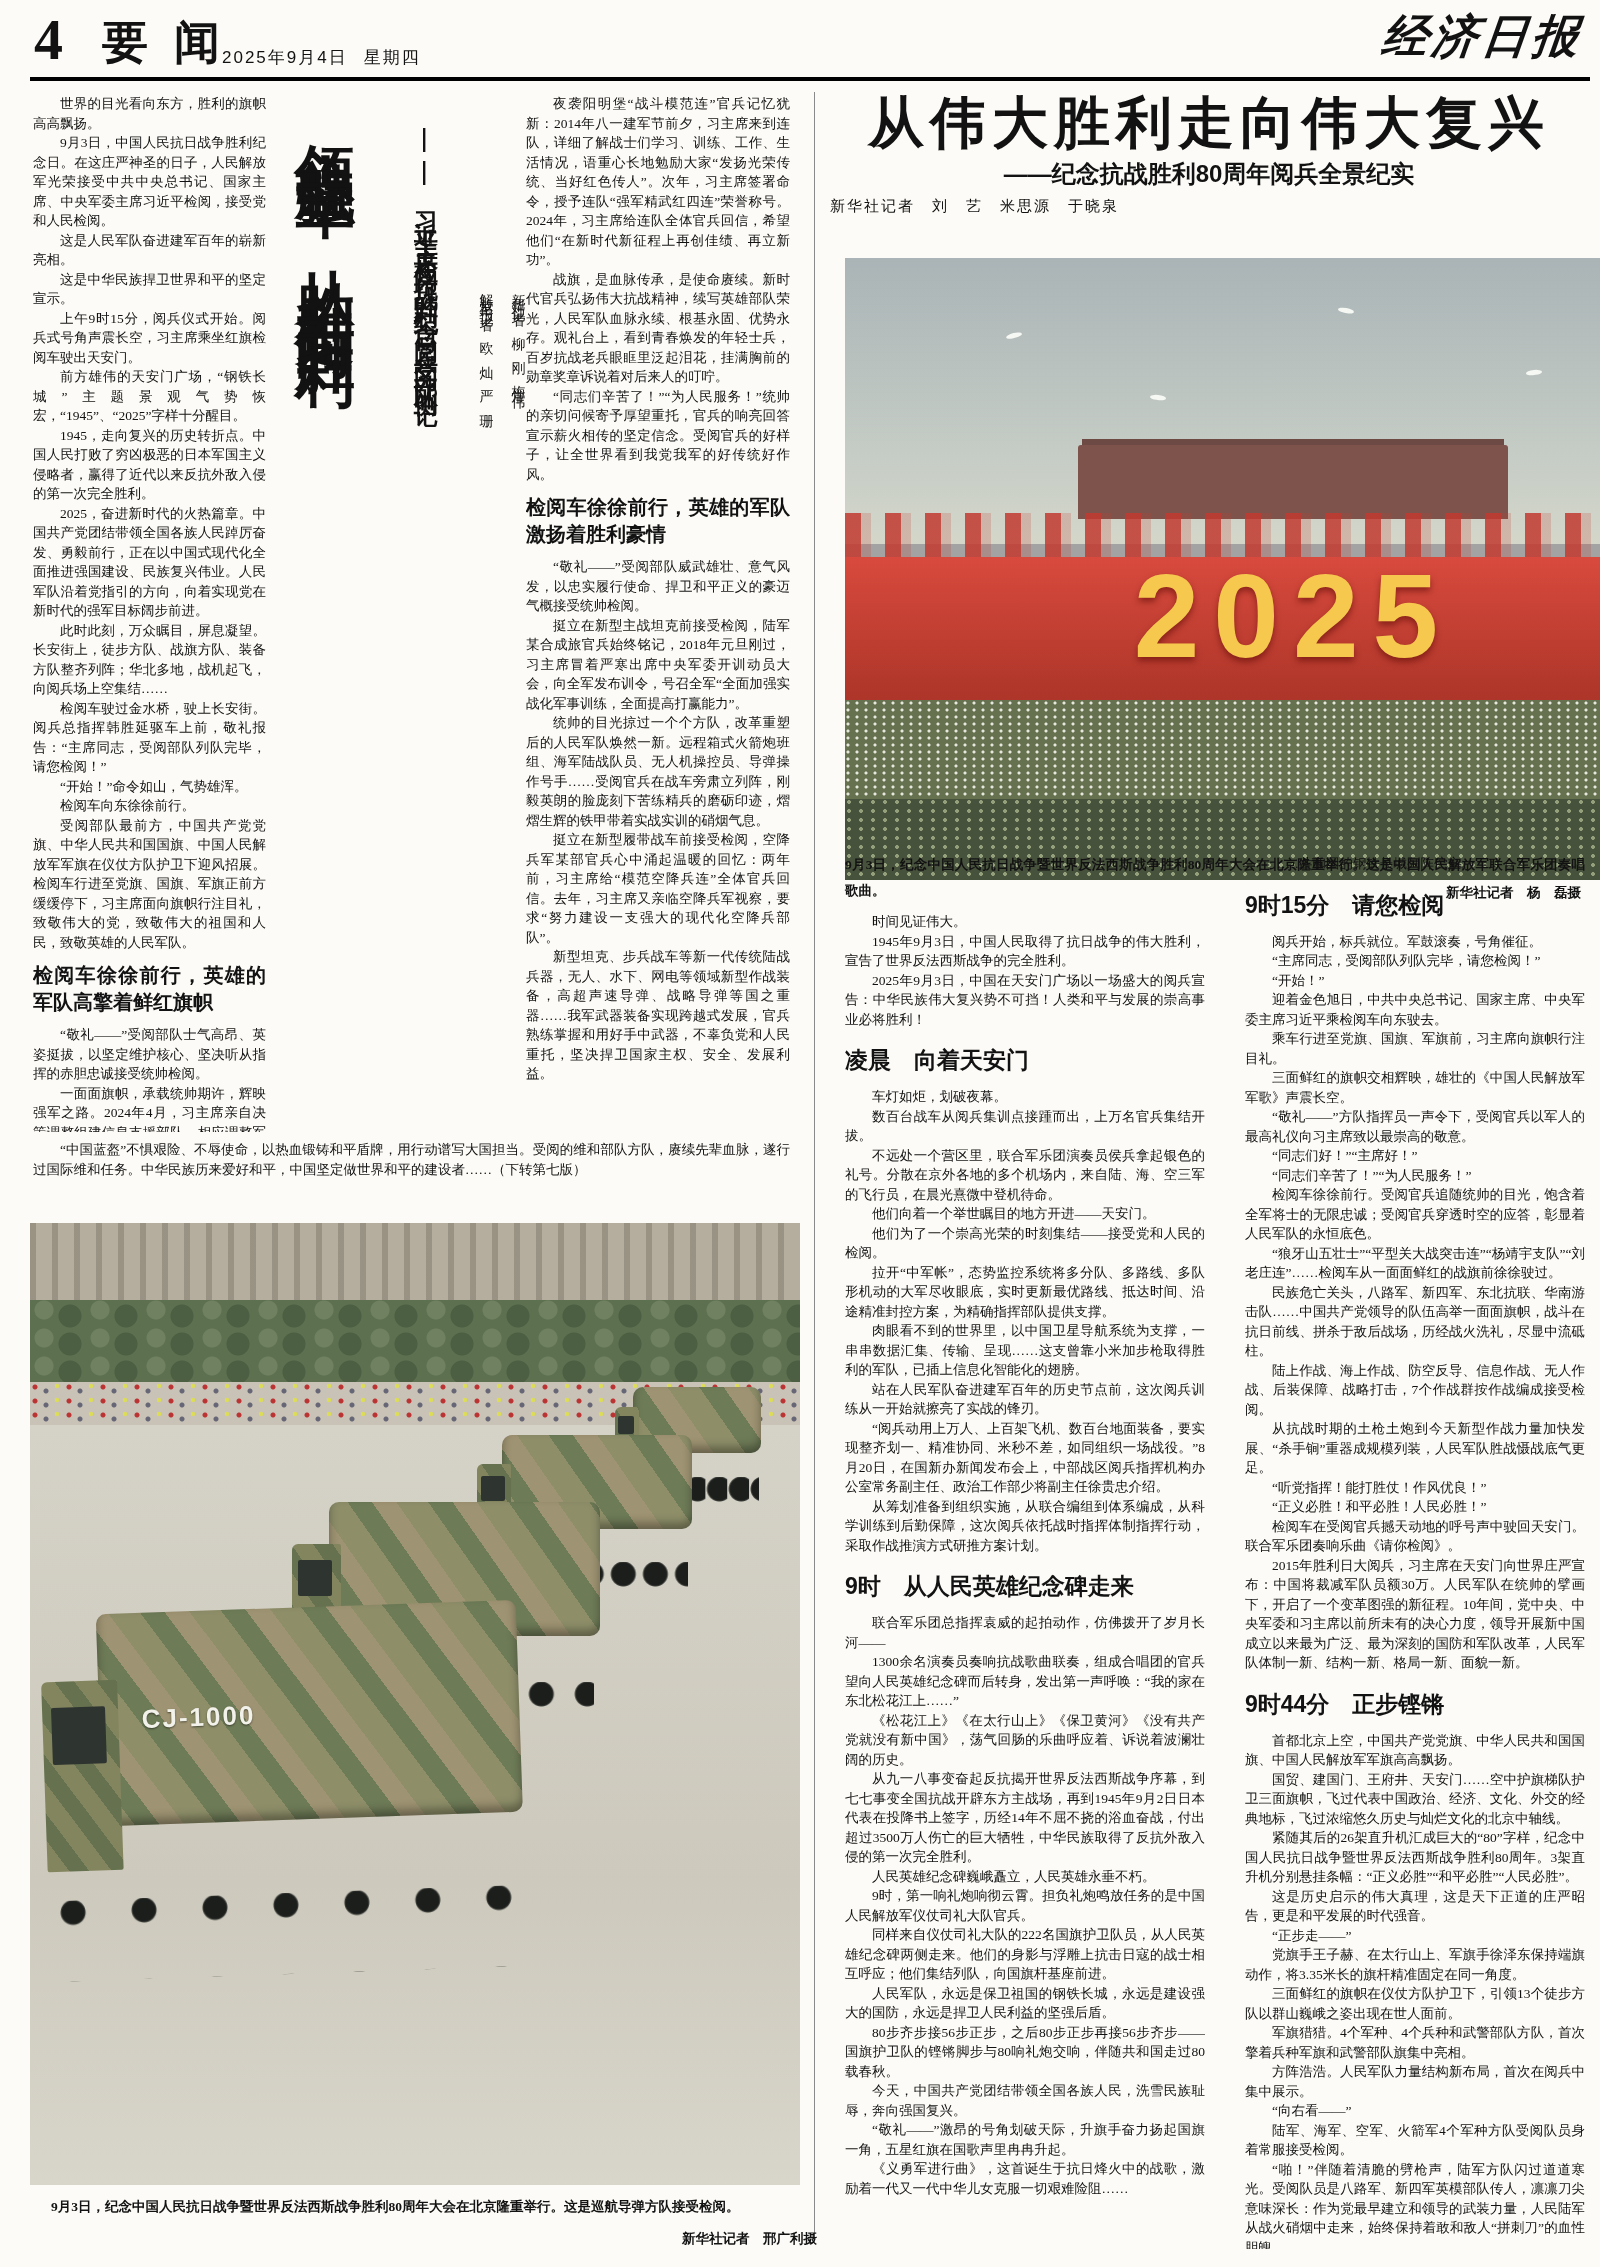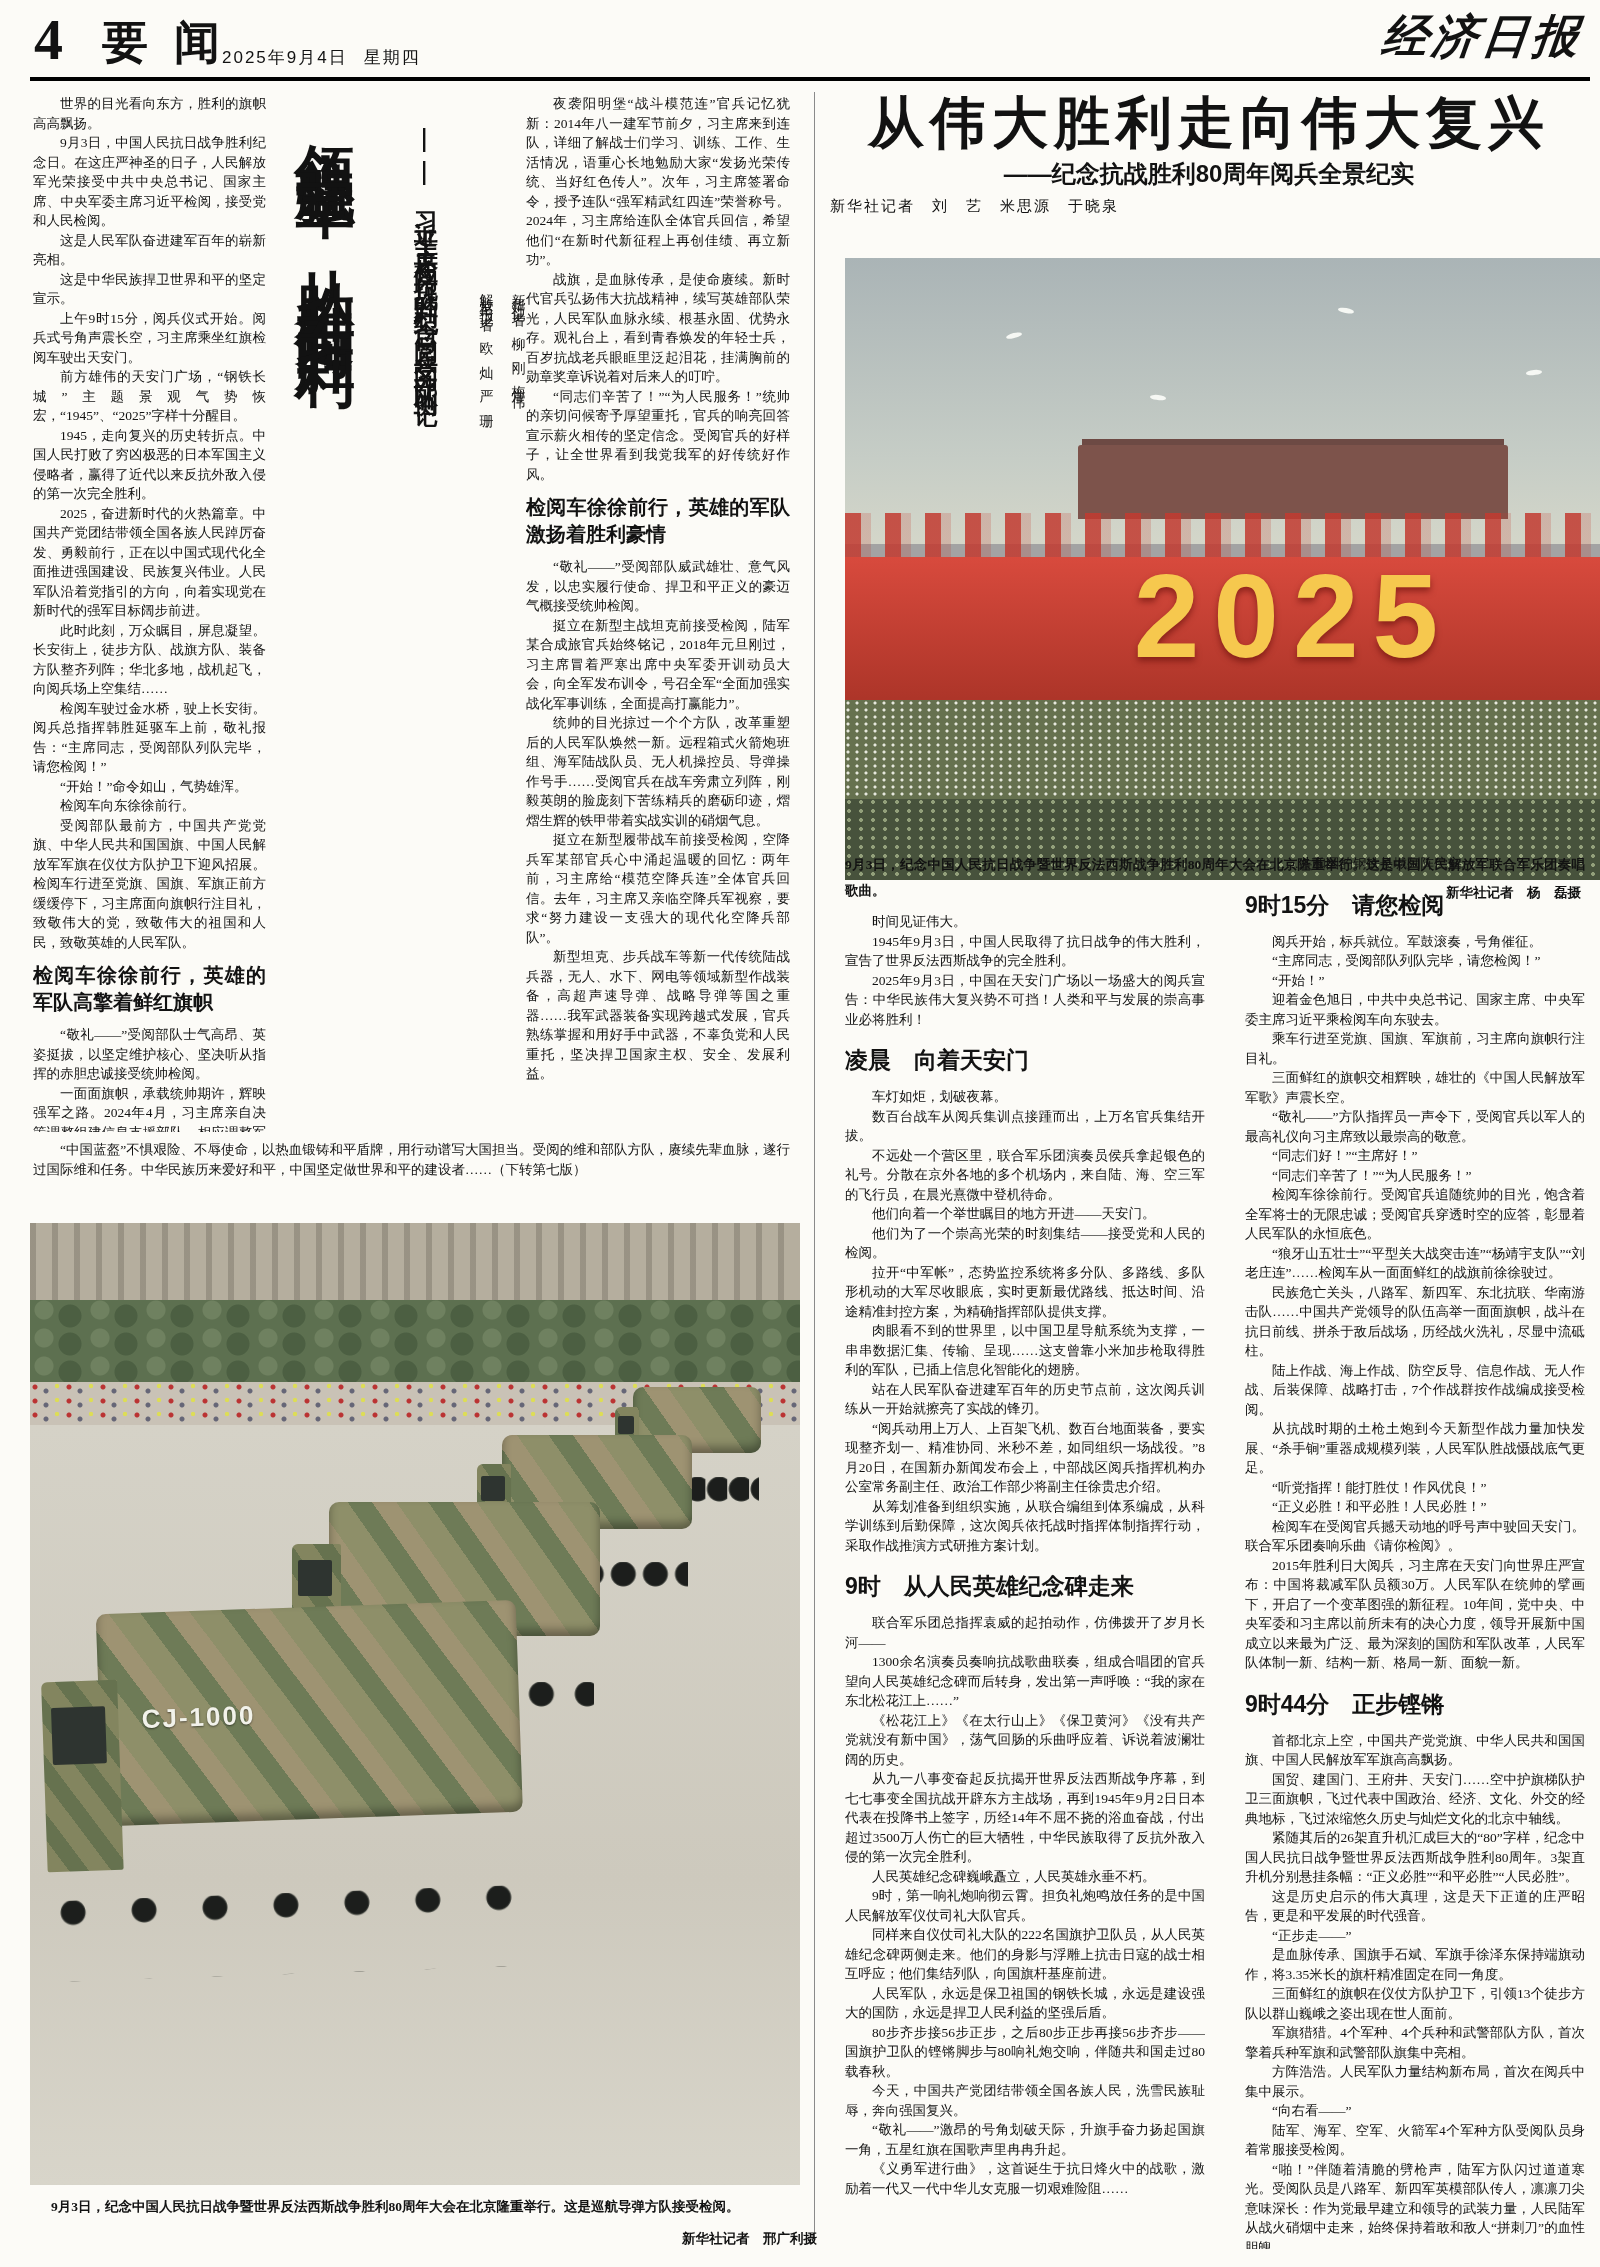--- a/index.html
+++ b/index.html
@@ -225,21 +225,21 @@
     <p class="para">“听党指挥！能打胜仗！作风优良！”</p>
     <p class="para">“正义必胜！和平必胜！人民必胜！”</p>
     <p class="para">检阅车在受阅官兵撼天动地的呼号声中驶回天安门。联合军乐团奏响乐曲《请你检阅》。</p>
     <p class="para">2015年胜利日大阅兵，习主席在天安门向世界庄严宣布：中国将裁减军队员额30万。人民军队在统帅的擘画下，开启了一个变革图强的新征程。10年间，党中央、中央军委和习主席以前所未有的决心力度，领导开展新中国成立以来最为广泛、最为深刻的国防和军队改革，人民军队体制一新、结构一新、格局一新、面貌一新。</p>
     <h3 class="subhead">9时44分　正步铿锵</h3>
     <p class="para">首都北京上空，中国共产党党旗、中华人民共和国国旗、中国人民解放军军旗高高飘扬。</p>
     <p class="para">国贸、建国门、王府井、天安门……空中护旗梯队护卫三面旗帜，飞过代表中国政治、经济、文化、外交的经典地标，飞过浓缩悠久历史与灿烂文化的北京中轴线。</p>
     <p class="para">紧随其后的26架直升机汇成巨大的“80”字样，纪念中国人民抗日战争暨世界反法西斯战争胜利80周年。3架直升机分别悬挂条幅：“正义必胜”“和平必胜”“人民必胜”。</p>
     <p class="para">这是历史启示的伟大真理，这是天下正道的庄严昭告，更是和平发展的时代强音。</p>
     <p class="para">“正步走——”</p>
-    <p class="para">是血脉传承、国旗手石斌、军旗手徐泽东保持端旗动作，将3.35米长的旗杆精准固定在同一角度。</p>
+    <p class="para">党旗手王子赫、在太行山上、军旗手徐泽东保持端旗动作，将3.35米长的旗杆精准固定在同一角度。</p>
     <p class="para">三面鲜红的旗帜在仪仗方队护卫下，引领13个徒步方队以群山巍峨之姿出现在世人面前。</p>
     <p class="para">军旗猎猎。4个军种、4个兵种和武警部队方队，首次擎着兵种军旗和武警部队旗集中亮相。</p>
     <p class="para">方阵浩浩。人民军队力量结构新布局，首次在阅兵中集中展示。</p>
     <p class="para">“向右看——”</p>
     <p class="para">陆军、海军、空军、火箭军4个军种方队受阅队员身着常服接受检阅。</p>
     <p class="para">“啪！”伴随着清脆的劈枪声，陆军方队闪过道道寒光。受阅队员是八路军、新四军英模部队传人，凛凛刀尖意味深长：作为党最早建立和领导的武装力量，人民陆军从战火硝烟中走来，始终保持着敢和敌人“拼刺刀”的血性胆魄。</p>
   </div>
 
 <div class="abs photo2">
   <div class="p2-bldg"></div>

